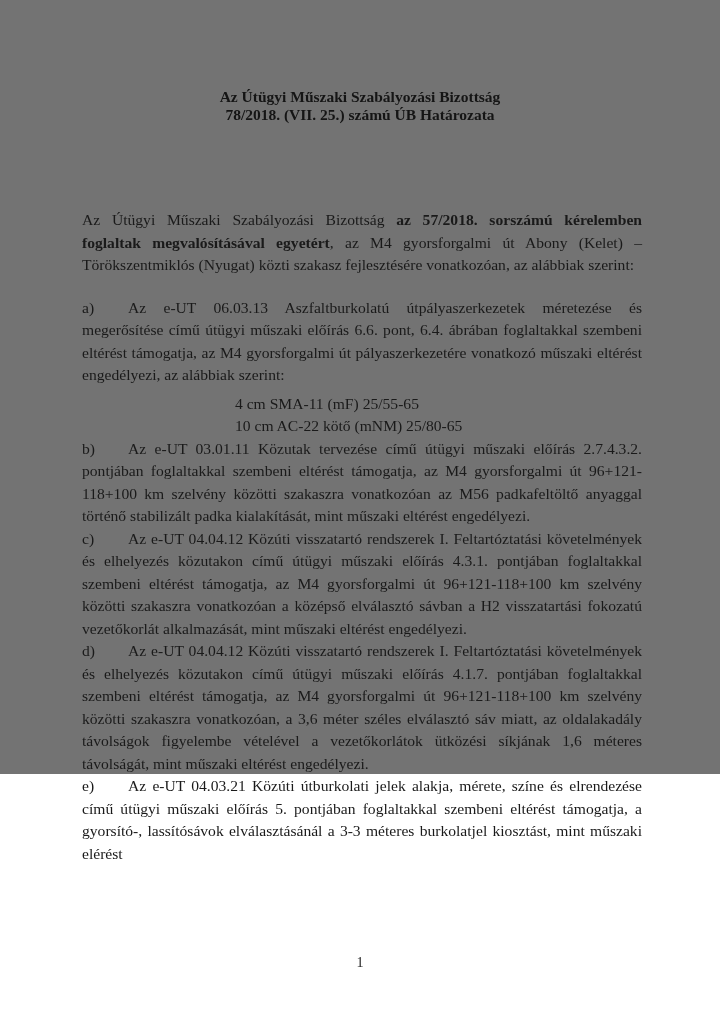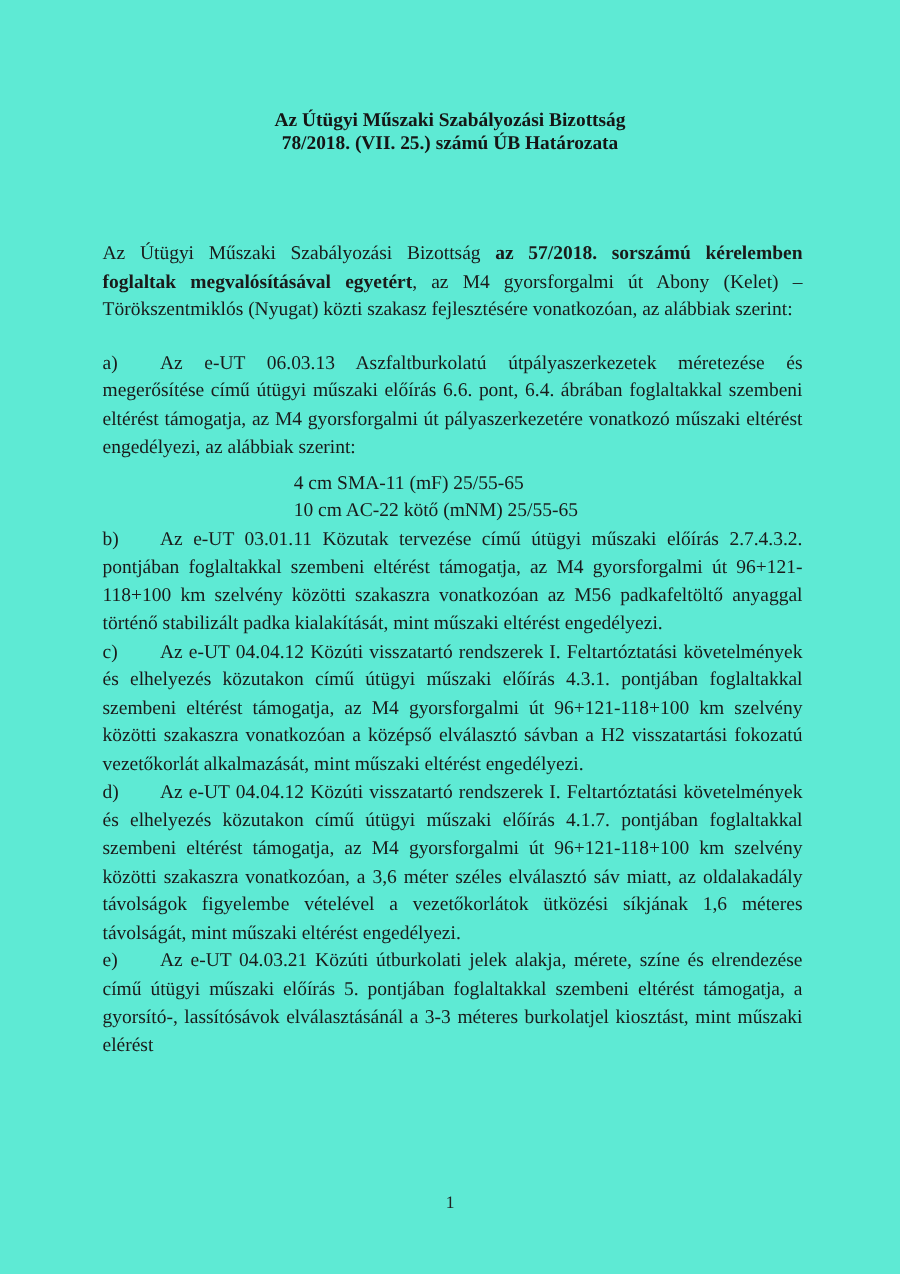--- a/index.html
+++ b/index.html
@@ -12,40 +12,40 @@
       height: 1019px;
       position: relative;
       overflow: hidden;
       font-family: "Liberation Serif", "DejaVu Serif", serif;
       color: #1a1a1a;
     }
     .page {
       position: absolute;
       left: 0; top: 0;
       width: 720px;
-      height: 1019px;
-      background: #5eead4;
+      height: 774px;
+      background: #737373;
     }
     .title {
       position: absolute;
       left: 0;
       width: 720px;
       text-align: center;
       font-weight: bold;
       font-size: 15.5px;
       color: #151515;
     }
     .title.t1 { top: 88px; }
     .title.t2 { top: 106px; }
 
     .body {
       position: absolute;
       left: 82px;
       width: 560px;
-      top: 192px;
+      top: 209px;
       font-size: 15.6px;
       line-height: 22.5px;
     }
     .para {
       text-align: justify;
       text-align-last: left;
       margin: 0;
     }
     .para b { font-weight: bold; }
     .intro { margin-bottom: 14px; }
@@ -83,21 +83,21 @@
   <div class="title t2">78/2018. (VII. 25.) számú ÚB Határozata</div>
 
   <div class="body">
 
     <p class="para intro"><span>Az Útügyi Műszaki Szabályozási Bizottság </span><b>az 57/2018. sorszámú kérelemben foglaltak megvalósításával egyetért</b><span>, az M4 gyorsforgalmi út Abony (Kelet) – Törökszentmiklós (Nyugat) közti szakasz fejlesztésére vonatkozóan, az alábbiak szerint:</span></p>
 
     <div class="item item-a">
       <p class="para"><span class="marker">a)</span><span>Az e-UT 06.03.13 Aszfaltburkolatú útpályaszerkezetek méretezése és megerősítése című útügyi műszaki előírás 6.6. pont, 6.4. ábrában foglaltakkal szembeni eltérést támogatja, az M4 gyorsforgalmi út pályaszerkezetére vonatkozó műszaki eltérést engedélyezi, az alábbiak szerint:</span></p>
       <div class="layers">
         <div class="layer">4 cm SMA-11 (mF) 25/55-65</div>
-        <div class="layer">10 cm AC-22 kötő (mNM) 25/55-65</div>
+        <div class="layer">10 cm AC-22 kötő (mNM) 25/80-65</div>
       </div>
     </div>
 
     <div class="item item-b">
       <p class="para"><span class="marker">b)</span><span>Az e-UT 03.01.11 Közutak tervezése című útügyi műszaki előírás 2.7.4.3.2. pontjában foglaltakkal szembeni eltérést támogatja, az M4 gyorsforgalmi út 96+121-118+100 km szelvény közötti szakaszra vonatkozóan az M56 padkafeltöltő anyaggal történő stabilizált padka kialakítását, mint műszaki eltérést engedélyezi.</span></p>
     </div>
 
     <div class="item">
       <p class="para"><span class="marker">c)</span><span>Az e-UT 04.04.12 Közúti visszatartó rendszerek I. Feltartóztatási követelmények és elhelyezés közutakon című útügyi műszaki előírás 4.3.1. pontjában foglaltakkal szembeni eltérést támogatja, az M4 gyorsforgalmi út 96+121-118+100 km szelvény közötti szakaszra vonatkozóan a középső elválasztó sávban a H2 visszatartási fokozatú vezetőkorlát alkalmazását, mint műszaki eltérést engedélyezi.</span></p>
     </div>

